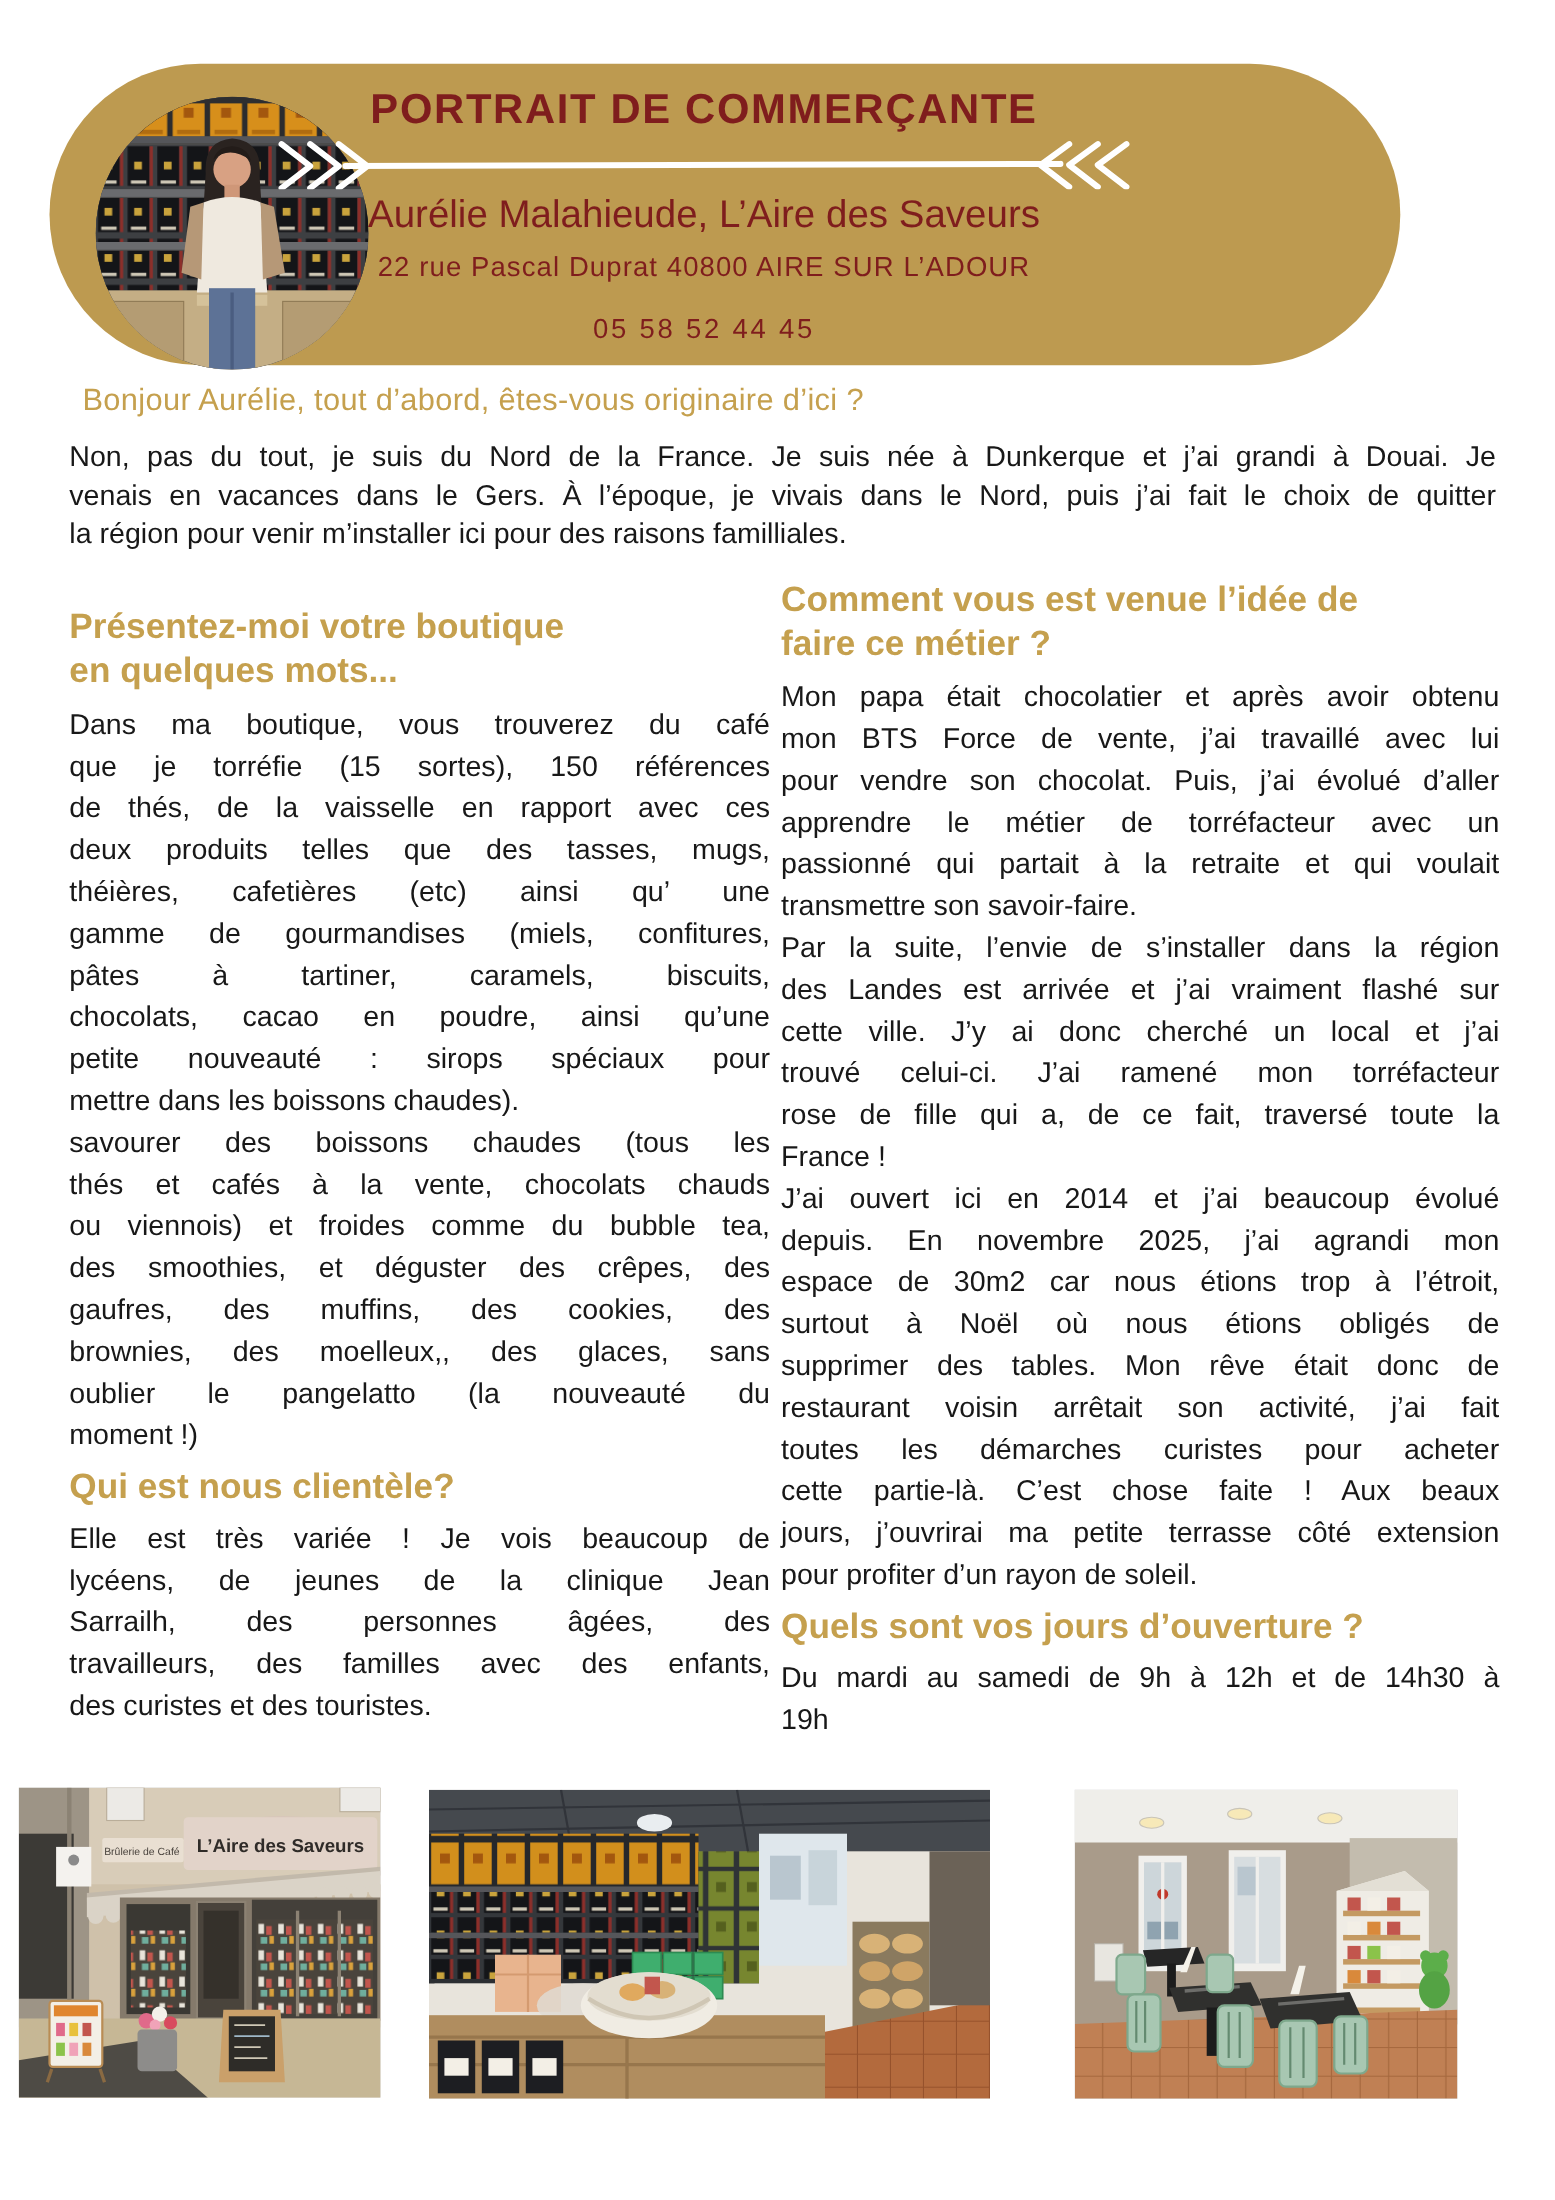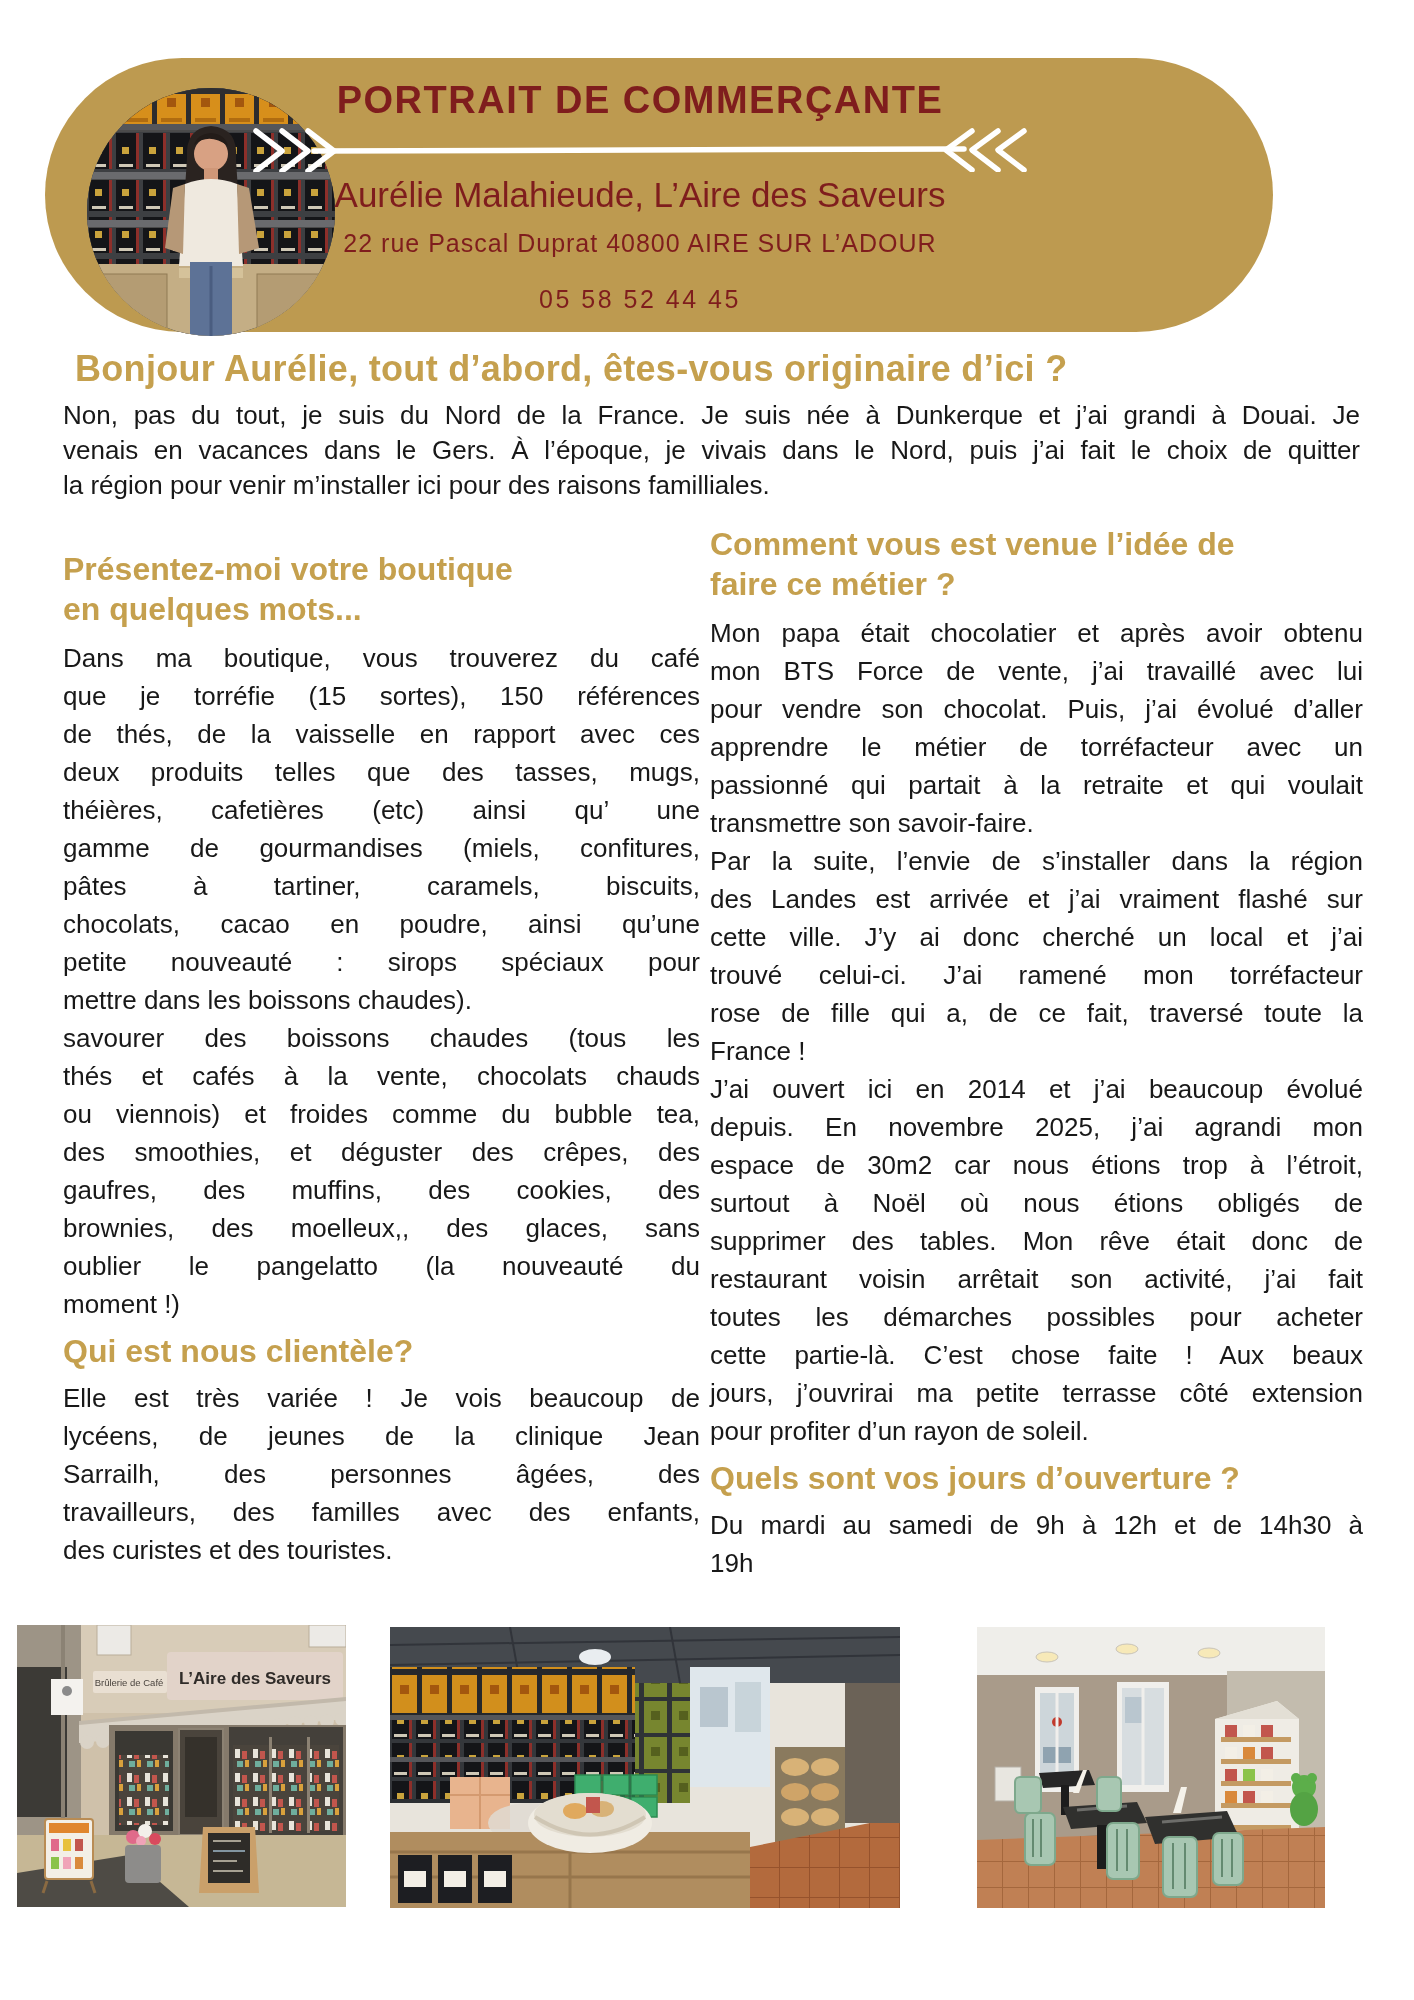--- a/index.html
+++ b/index.html
@@ -13,21 +13,21 @@
                 overflow:hidden;background:#4b4b4b;}
   .banner-text{position:absolute;left:180px;top:0;width:830px;height:100%;text-align:center;color:#7f1d1d;}
   .b-title{margin-top:20px;font-size:38px;font-weight:700;letter-spacing:1.5px;line-height:44px;}
   .b-arrow{display:block;margin:6px auto 0;}
   .b-name{font-size:35px;font-weight:400;margin-top:2px;line-height:42px;}
   .b-address{font-size:25px;letter-spacing:1px;margin-top:13px;line-height:28px;}
   .b-phone{font-size:25px;letter-spacing:2.5px;margin-top:28px;line-height:28px;}
 
   
   .gold{color:#c5a04e;}
-  .q-intro{position:absolute;left:75px;top:348px;font-size:36px;font-weight:700;letter-spacing:.3px;}
+  .q-intro{position:absolute;left:75px;top:348px;font-size:28px;font-weight:400;letter-spacing:.3px;}
   .a-intro{position:absolute;left:63px;top:398px;width:1297px;font-size:26px;line-height:35px;}
   .col{position:absolute;}
   .col-left{left:63px;top:549px;width:637px;}
   .col-right{left:710px;top:524px;width:653px;}
   .sec-head{font-size:32px;line-height:40px;font-weight:700;margin:0 0 10px 0;}
   .sec-head.tight{margin:8px 0 8px 0;}
   .body-par{font-size:26px;line-height:38px;margin:0;}
   .jlines .jline{text-align:justify;text-align-last:justify;}
   .jlines .jline:last-child{text-align-last:left;}
   .lines-left .jline{text-align:left;text-align-last:left;}
@@ -175,21 +175,21 @@
         <div class="jline">rose de fille qui a, de ce fait, traversé toute la</div>
         <div class="jline">France !</div>
       </div>
     <div class="body-par jlines">
         <div class="jline">J’ai ouvert ici en 2014 et j’ai beaucoup évolué</div>
         <div class="jline">depuis. En novembre 2025, j’ai agrandi mon</div>
         <div class="jline">espace de 30m2 car nous étions trop à l’étroit,</div>
         <div class="jline">surtout à Noël où nous étions obligés de</div>
         <div class="jline">supprimer des tables. Mon rêve était donc de</div>
         <div class="jline">restaurant voisin arrêtait son activité, j’ai fait</div>
-        <div class="jline">toutes les démarches possibles pour acheter</div>
+        <div class="jline">toutes les démarches curistes pour acheter</div>
         <div class="jline">cette partie-là. C’est chose faite ! Aux beaux</div>
         <div class="jline">jours, j’ouvrirai ma petite terrasse côté extension</div>
         <div class="jline">pour profiter d’un rayon de soleil.</div>
       </div>
     <div class="sec-head tight gold">Quels sont vos jours d’ouverture ?</div>
     <div class="body-par jlines">
         <div class="jline">Du mardi au samedi de 9h à 12h et de 14h30 à</div>
         <div class="jline">19h</div>
       </div>
   </div>

